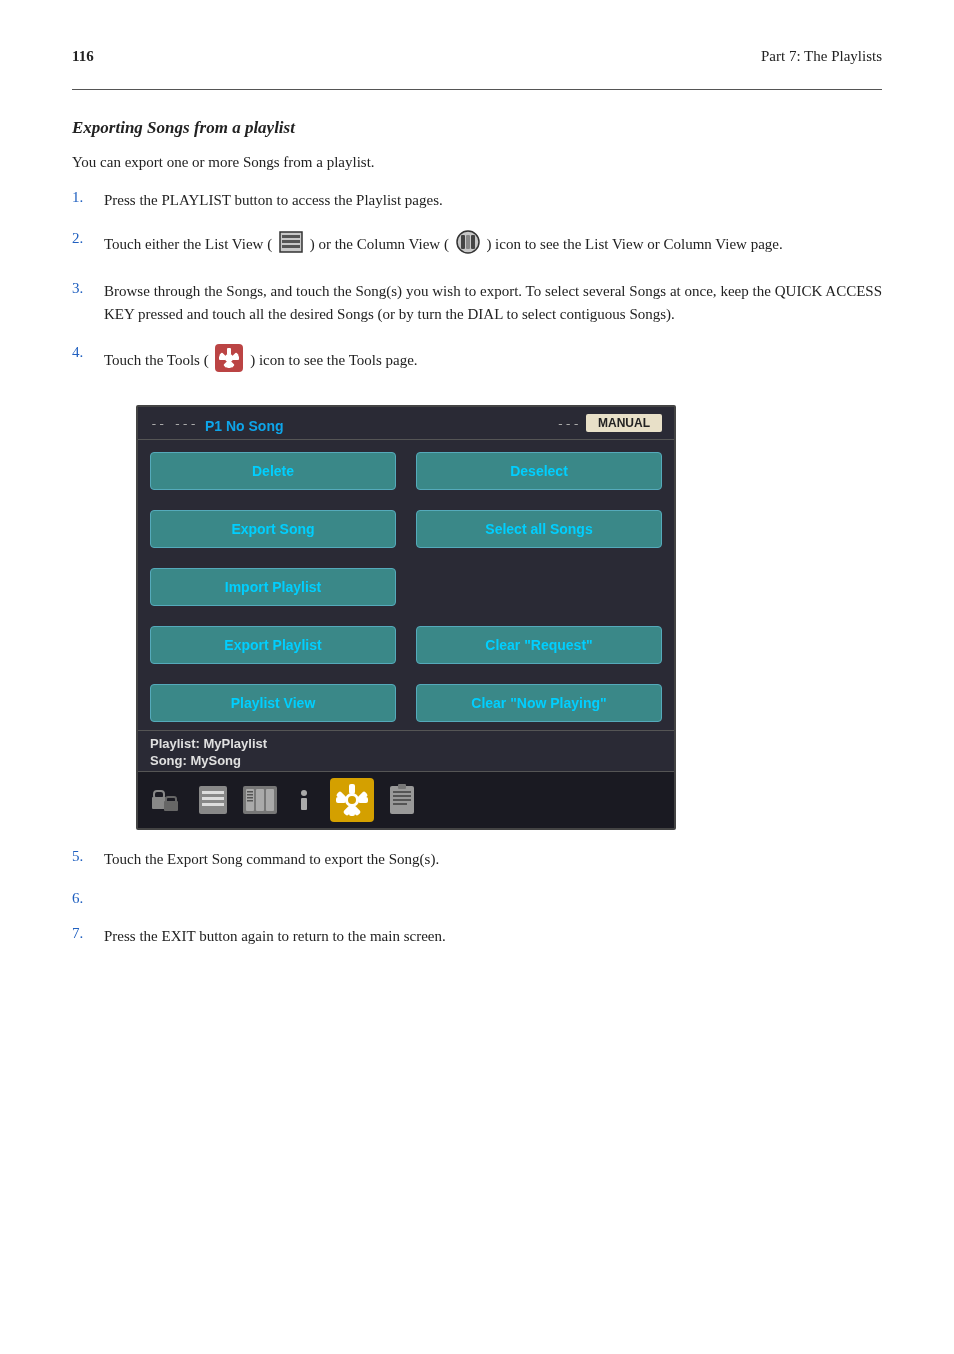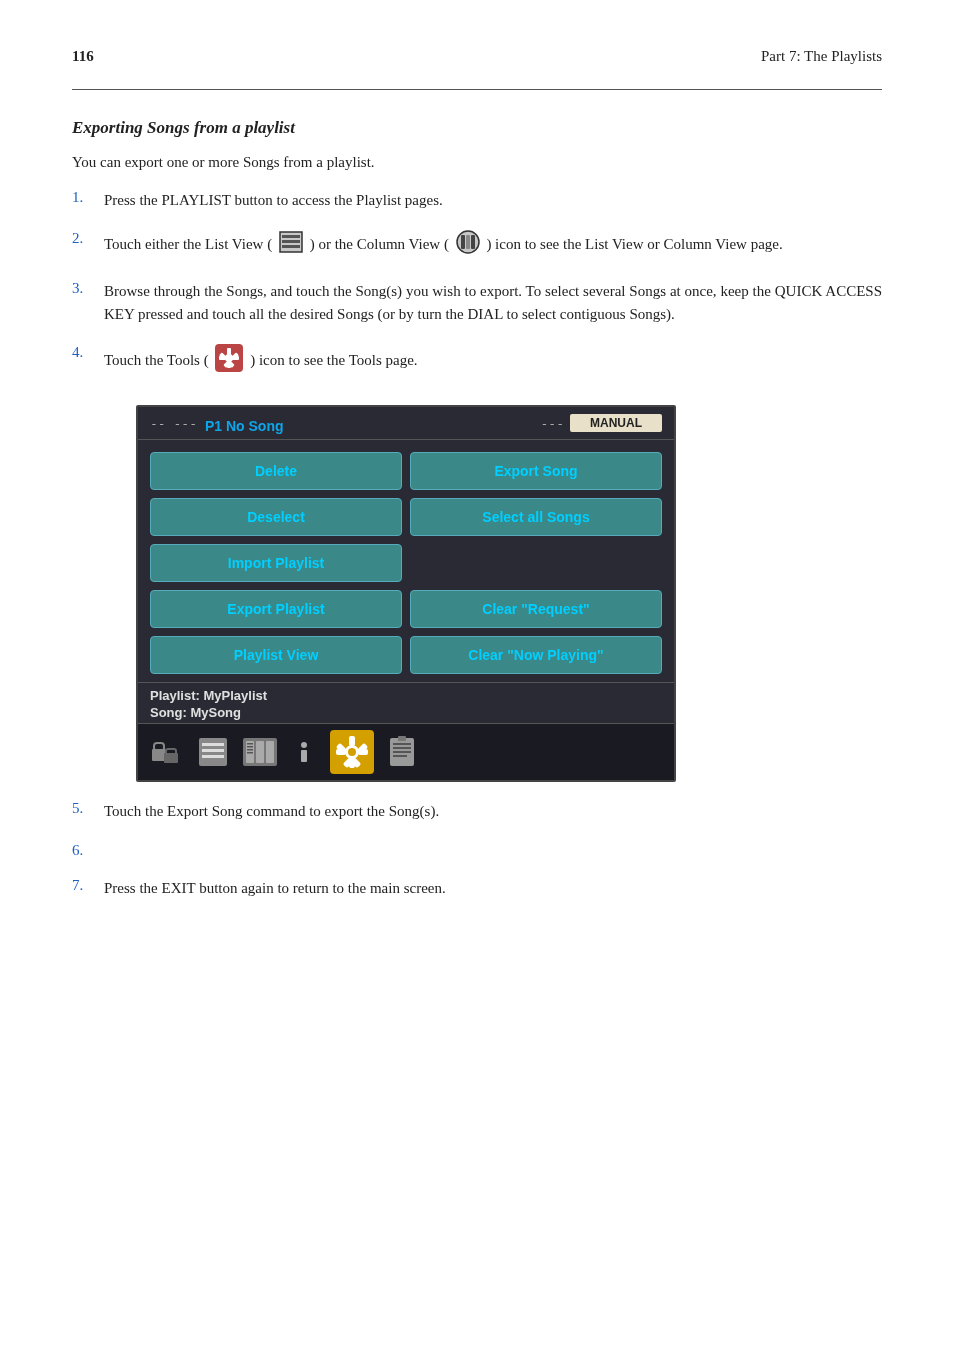--- a/index.html
+++ b/index.html
@@ -117,35 +117,35 @@
       font-weight: bold;
       font-family: Arial, sans-serif;
       margin-top: 6px;
     }
 
     .ui-manual-badge {
       background: #e8e0c8;
       color: #222;
       font-size: 12px;
       font-weight: bold;
-      padding: 2px 20px;
+      padding: 2px 12px;
       border-radius: 2px;
       font-family: Arial, sans-serif;
     }
 
     .ui-manual-right {
       display: flex;
       align-items: center;
       gap: 6px;
     }
 
     .ui-buttons-grid {
       display: grid;
       grid-template-columns: 1fr 1fr;
-      gap: 0;
+      gap: 12px;
       padding: 8px 8px 4px 8px;
       background: #2a2a35;
     }
 
     .ui-btn {
       margin: 4px;
       padding: 10px 8px;
       border-radius: 4px;
       font-weight: bold;
       font-size: 14px;
@@ -282,23 +282,23 @@
             </div>
             <div class="ui-manual-right">
               <span class="ui-dash">---</span>
               <span class="ui-manual-badge">MANUAL</span>
             </div>
           </div>
 
           <div class="ui-buttons-grid">
 
             <div class="ui-btn ui-btn-left">Delete</div>
+            <div class="ui-btn ui-btn-right">Deselect</div>
+
             <div class="ui-btn ui-btn-left">Export Song</div>
-
-            <div class="ui-btn ui-btn-right">Deselect</div>
             <div class="ui-btn ui-btn-right">Select all Songs</div>
 
             <div class="ui-btn ui-btn-left">Import Playlist</div>
             <div class="ui-btn" style="background:transparent; border:none;"></div>
 
             <div class="ui-btn ui-btn-left">Export Playlist</div>
             <div class="ui-btn ui-btn-right">Clear "Request"</div>
 
             <div class="ui-btn ui-btn-left">Playlist View</div>
             <div class="ui-btn ui-btn-right">Clear "Now Playing"</div>

